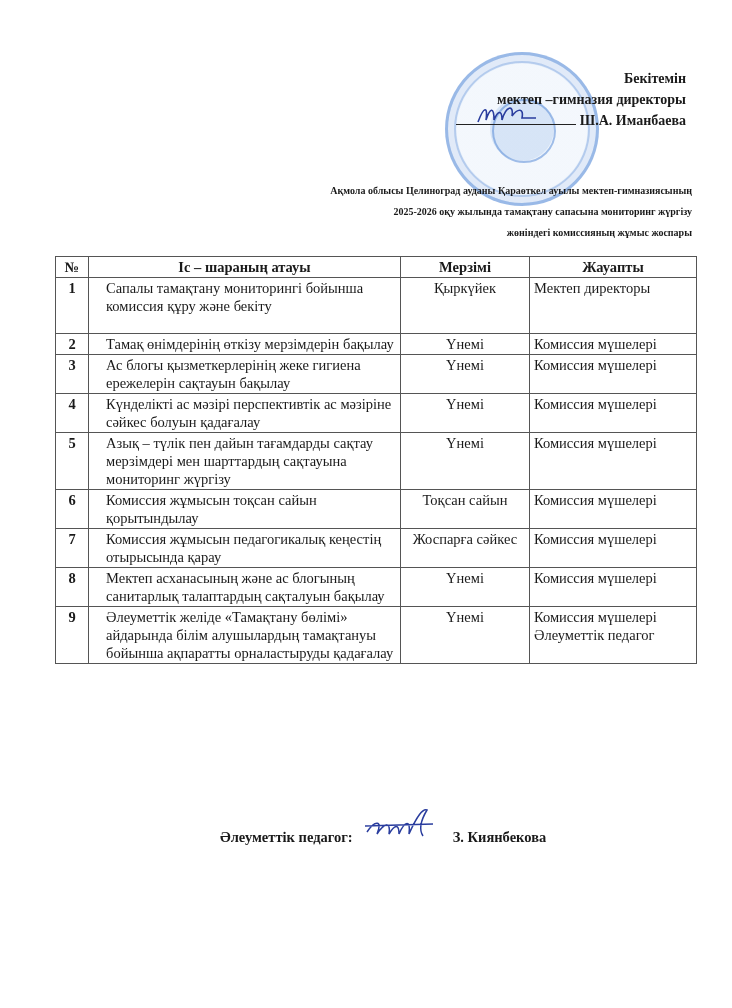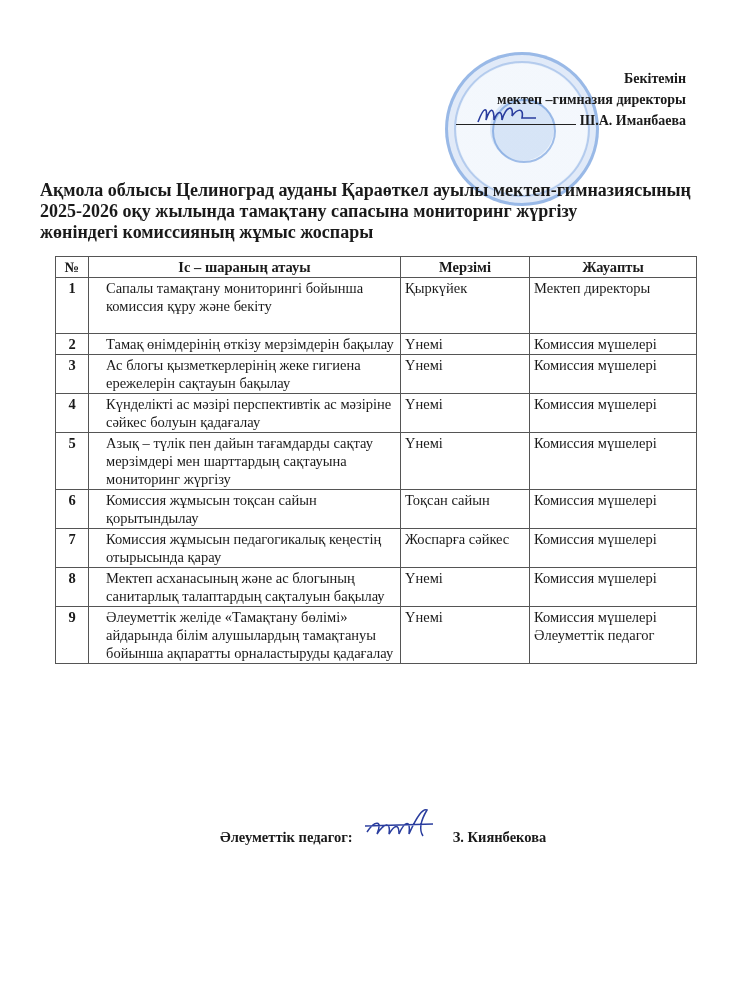--- a/index.html
+++ b/index.html
@@ -22,34 +22,34 @@
     font-weight: bold; font-size: 14px; line-height: 21px;
   }
   .sig-line {
     display: inline-block; width: 120px; border-bottom: 1px solid #222; position: relative; height: 14px;
     vertical-align: baseline;
   }
   .signature {
     position: absolute; left: 18px; bottom: -2px; width: 70px; height: 26px;
   }
   .title {
-    position: absolute; left: 40px; width: 652px; top: 180px; text-align: left;
-    font-weight: bold; font-size: 18px; line-height: 21px;
+    position: absolute; left: 40px; width: 652px; top: 180px; text-align: right;
+    font-weight: bold; font-size: 10px; line-height: 21px;
   }
   table.plan {
     position: absolute; left: 55px; top: 256px; width: 642px;
     border-collapse: collapse; font-size: 14.5px; line-height: 18px;
   }
   table.plan th, table.plan td {
     border: 1px solid #555; vertical-align: top; padding: 1px 4px;
   }
   table.plan th { font-weight: bold; text-align: center; height: 18px; }
   table.plan td.num { font-weight: bold; text-align: center; width: 24px; }
   table.plan td.name { width: 290px; padding-left: 17px; }
-  table.plan td.term { text-align: left; width: 120px; }
+  table.plan td.term { text-align: center; width: 120px; }
   table.plan td.resp { text-align: left; }
   .footer {
     position: absolute; left: 220px; top: 806px; font-weight: bold; font-size: 14.5px;
     display: flex; align-items: flex-end;
   }
   .footer .sig2 { width: 80px; height: 40px; margin: 0 10px; }
 </style>
 </head>
 <body>
 

